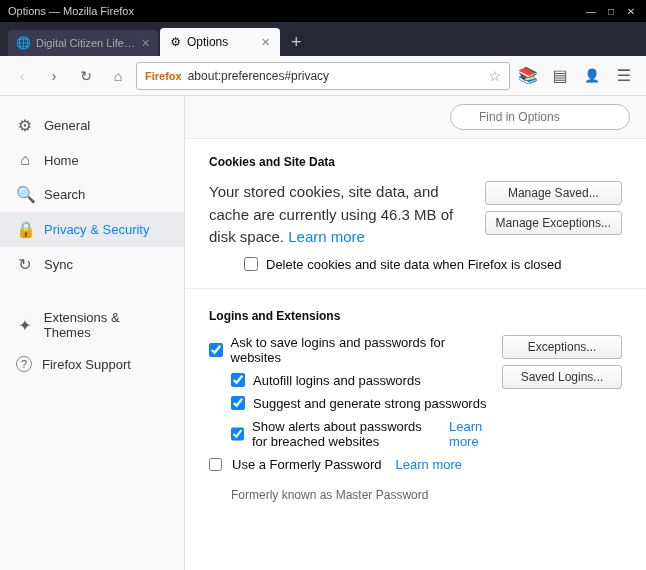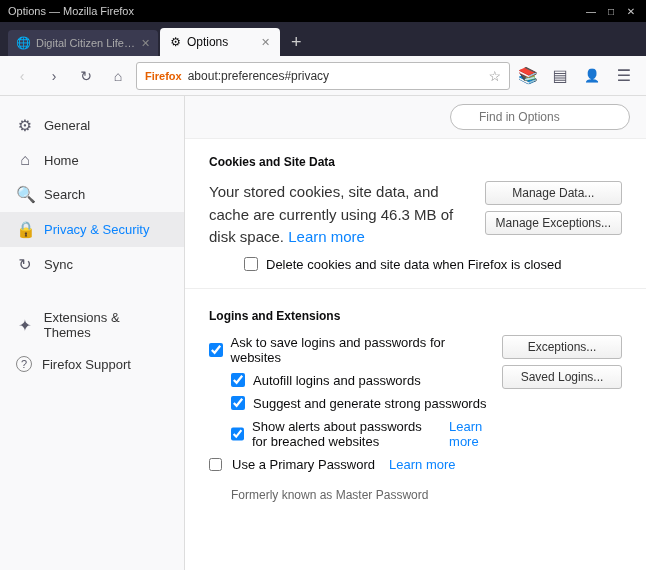--- a/index.html
+++ b/index.html
@@ -362,21 +362,21 @@
 
     <div class="content-section cookies-section">
       <div class="section-title">Cookies and Site Data</div>
 
       <div class="info-row">
         <div class="info-text">
           <span>Your stored cookies, site data, and cache are currently using 46.3 MB of disk space.</span>
           <a href="#"> <span>Learn more</span></a>
         </div>
         <div class="btn-group">
-          <button class="btn">Manage Data...</button>
+          <button class="btn">Manage Saved...</button>
           <button class="btn">Manage Exceptions...</button>
         </div>
       </div>
 
       <div class="checkbox-row">
         <input type="checkbox" id="delete-cookies" style="">
         <label for="delete-cookies">Delete cookies and site data when Firefox is closed</label>
       </div>
     </div>
 
@@ -402,21 +402,21 @@
           </div>
 
           <div class="checkbox-item indented">
             <input type="checkbox" id="alerts" checked="" style="">
             <label for="alerts">Show alerts about passwords for breached websites</label>
             <a href="#" class="learn-link">Learn more</a>
           </div>
 
           <div class="primary-pwd-row">
             <input type="checkbox" id="primary-pwd" style="">
-            <label for="primary-pwd">Use a Primary Password</label>
+            <label for="primary-pwd">Use a Formerly Password</label>
             <a href="#" class="learn-link">Learn more</a>
           </div>
 
           <div class="formerly-text">Formerly known as Master Password</div>
 
         </div>
 
         <div class="logins-buttons">
           <button class="btn">Exceptions...</button>
           <button class="btn">Saved Logins...</button>

